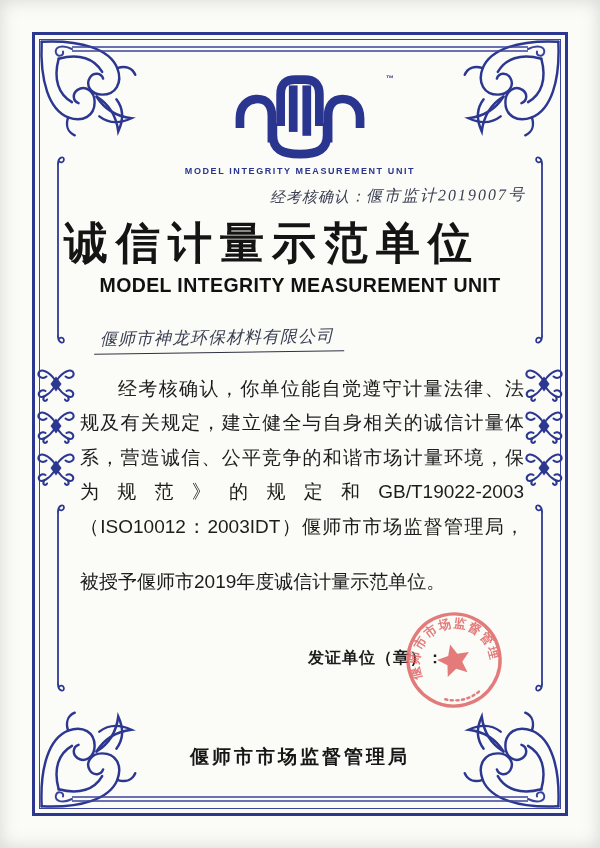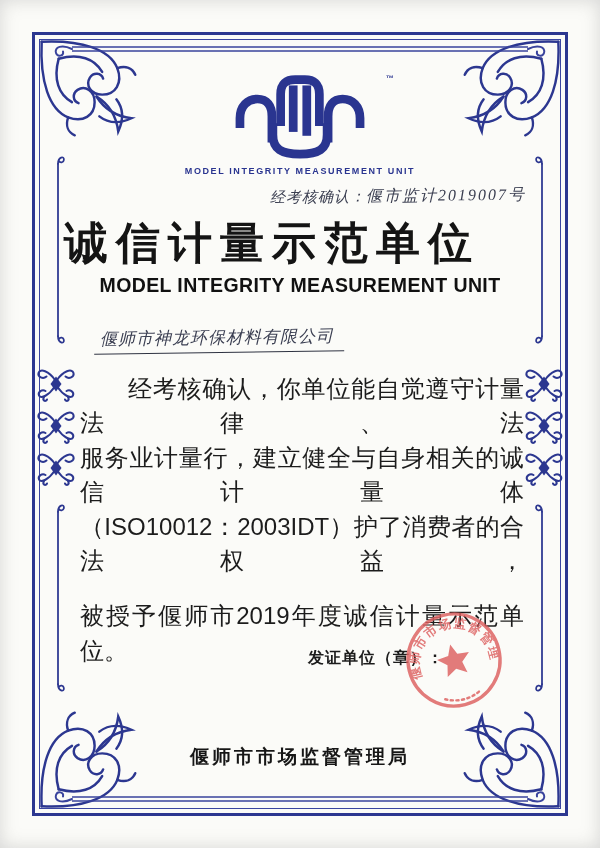--- a/index.html
+++ b/index.html
@@ -69,21 +69,21 @@
   .company{
     position:absolute;top:326px;left:94px;min-width:212px;
     font-family:"Liberation Serif","DejaVu Serif",serif;font-style:italic;
     font-size:17px;color:#3b3f52;letter-spacing:1px;
     border-bottom:1.5px solid #2f3342;padding:0 10px 3px 6px;
     transform:rotate(-.8deg);
   }
 
   
   .body-text{position:absolute;top:372px;left:80px;right:76px;
-    font-size:24px;line-height:34.4px;color:#1c1c1c;font-weight:500;}
+    font-size:19px;line-height:34.4px;color:#1c1c1c;font-weight:500;}
   .bline{text-align:justify;text-align-last:justify;}
   .bline.first{text-indent:2em;}
   .bline.last{text-align-last:left;margin-top:21px;}
 
   
   .issuer{position:absolute;top:648px;left:308px;font-size:16px;font-weight:600;
     color:#1c1c1c;letter-spacing:1px;}
   .seal{position:absolute;top:608px;left:402px;width:104px;height:104px;
     transform:rotate(-14deg);opacity:.82;}
 
@@ -222,22 +222,24 @@
   <span>经考核确认：</span><span class="val">偃市监计2019007号</span>
 </div>
 
 <div class="title-zh">诚信计量示范单位</div>
 <div class="title-en">MODEL INTEGRITY MEASUREMENT UNIT</div>
 
 <div class="company">偃师市神龙环保材料有限公司</div>
 
 <div class="body-text">
   <div class="bline first">经考核确认，你单位能自觉遵守计量法律、法</div>
-  <div class="bline">服务业计量行，建立健全与自身相关的诚信计量体</div>
-  <div class="bline">（ISO10012：2003IDT）护了消费者的合法权益，</div>
+  <div class="bline">规及有关规定，建立健全与自身相关的诚信计量体</div>
+  <div class="bline">系，营造诚信、公平竞争的和谐市场计量环境，保</div>
+  <div class="bline">为规范》的规定和GB/T19022-2003</div>
+  <div class="bline">（ISO10012：2003IDT）偃师市市场监督管理局，</div>
   <div class="bline last">被授予偃师市2019年度诚信计量示范单位。</div>
 </div>
 
 <div class="issuer">发证单位（章）：</div>
 
 <svg class="seal" viewBox="0 0 104 104">
   <circle cx="52" cy="52" r="46" fill="none" stroke="#dd5f5f" stroke-width="3.4"></circle>
   <polygon points="52,36 56.7,46.8 68.4,47.8 59.6,55.6 62.2,67.1 52,61 41.8,67.1 44.4,55.6 35.6,47.8 47.3,46.8" fill="#dd5f5f"></polygon>
   <defs>
     <path id="sealArc" d="M17,64 A36,36 0 1,1 87,64" fill="none"></path>

